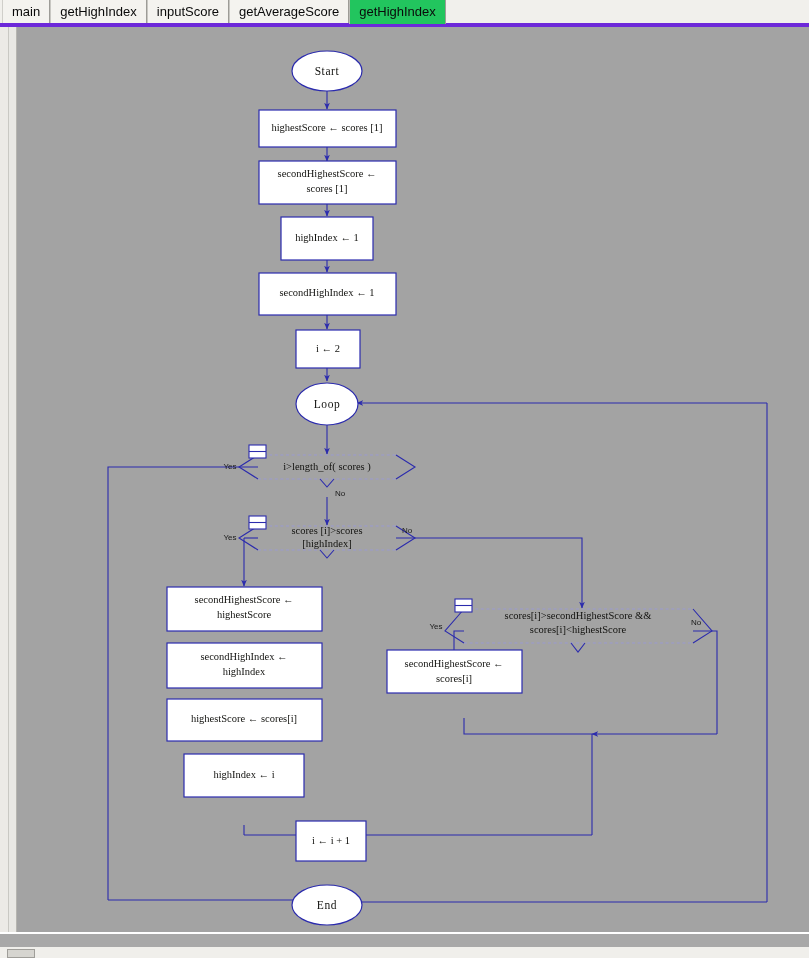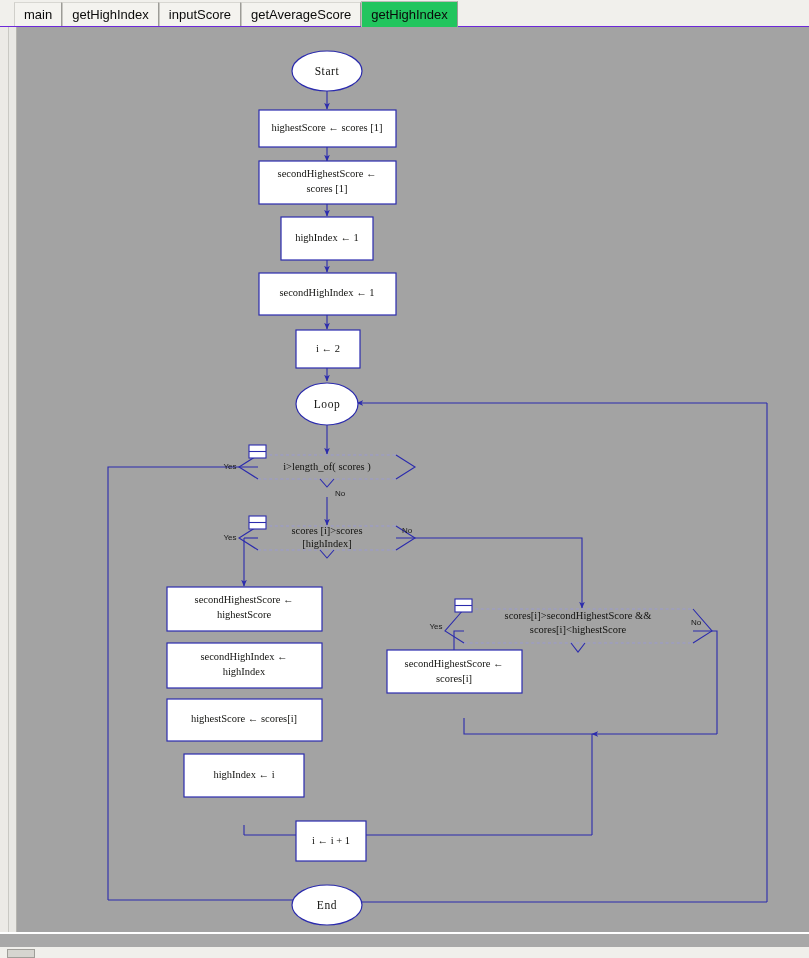--- a/index.html
+++ b/index.html
@@ -12,24 +12,24 @@
   #app{
     position:relative;
     width:809px;height:958px;
     background:#ffffff;
   }
 
   
   .tabbar{
     position:absolute;left:0;top:0;width:809px;height:27px;
     background:#f1f0ec;
-    border-bottom:1px solid #6d28d9;
+    border-bottom:4px solid #6d28d9;
     box-sizing:border-box;
     display:flex;align-items:flex-end;
-    padding-left:14px;
+    padding-left:2px;
   }
   .tab{
     position:relative;
     height:24px;
     line-height:23px;
     padding:0 9px;
     font-size:13px;
     color:#0a0a0a;
     background:#f4f3ef;
     border-left:1px solid #c8c7c2;

